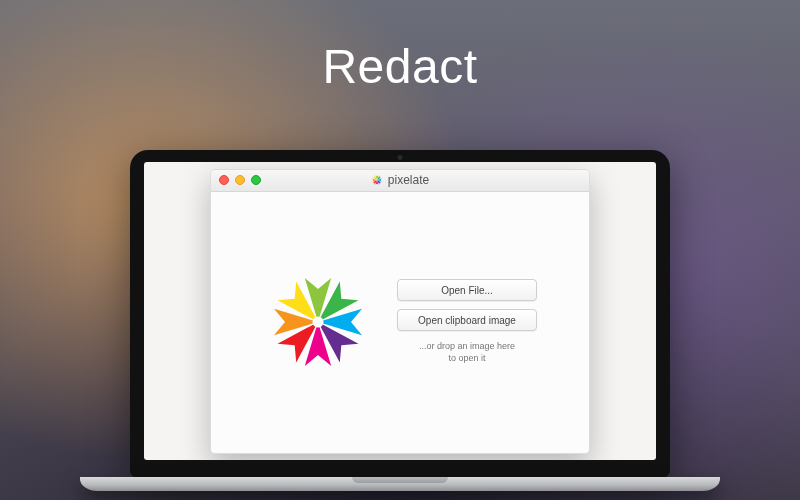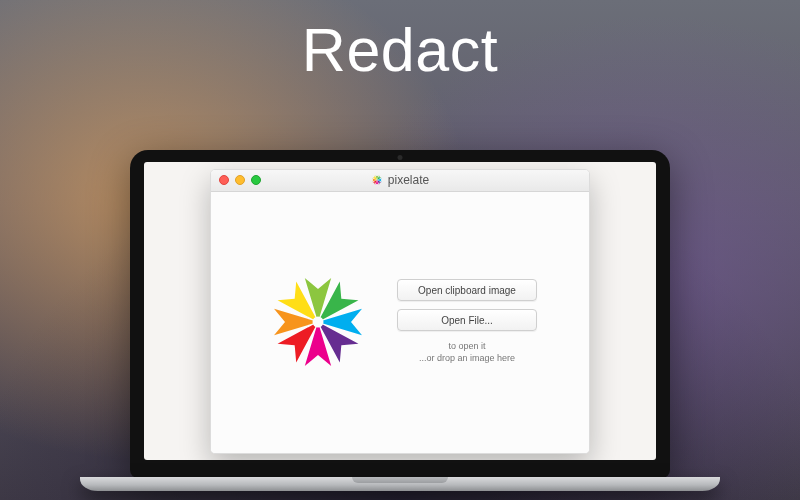--- a/index.html
+++ b/index.html
@@ -23,21 +23,21 @@
 
     .headline {
       position: absolute;
       top: 18px;
       left: 0; right: 0;
       text-align: center;
       color: #fff;
       font-weight: 200;
       letter-spacing: 0.5px;
     }
-    .headline .line1 { font-size: 61px; line-height: 1.05; font-weight: 200; }
+    .headline .line1 { font-size: 48px; line-height: 1.05; font-weight: 200; margin-top: 24px; }
     .headline .line2 { font-size: 38px; line-height: 1.1; font-weight: 200; color: rgba(255,255,255,0.75); }
 
     
     .laptop {
       position: absolute;
       left: 50%;
       top: 150px;
       transform: translateX(-50%);
       width: 540px;
     }
@@ -203,25 +203,25 @@
                 <path d="M0,0 L12,-40 L0,-30 L-12,-40 Z" fill="#662D91" transform="rotate(135)"></path>
                 <path d="M0,0 L12,-40 L0,-30 L-12,-40 Z" fill="#EC008C" transform="rotate(180)"></path>
                 <path d="M0,0 L12,-40 L0,-30 L-12,-40 Z" fill="#ED1C24" transform="rotate(225)"></path>
                 <path d="M0,0 L12,-40 L0,-30 L-12,-40 Z" fill="#F7941D" transform="rotate(270)"></path>
                 <path d="M0,0 L12,-40 L0,-30 L-12,-40 Z" fill="#FFDE17" transform="rotate(315)"></path>
                 <circle r="5" fill="#fcfcfc"></circle>
               </g>
           </svg>
 
           <div class="actions">
+            <div class="btn">Open File...</div>
             <div class="btn">Open clipboard image</div>
-            <div class="btn">Open File...</div>
             <div class="hint">
+              <div>...or drop an image here</div>
               <div>to open it</div>
-              <div>...or drop an image here</div>
             </div>
           </div>
         </div>
       </div>
 
     </div>
   </div>
   <div class="base"></div>
 </div>
 

